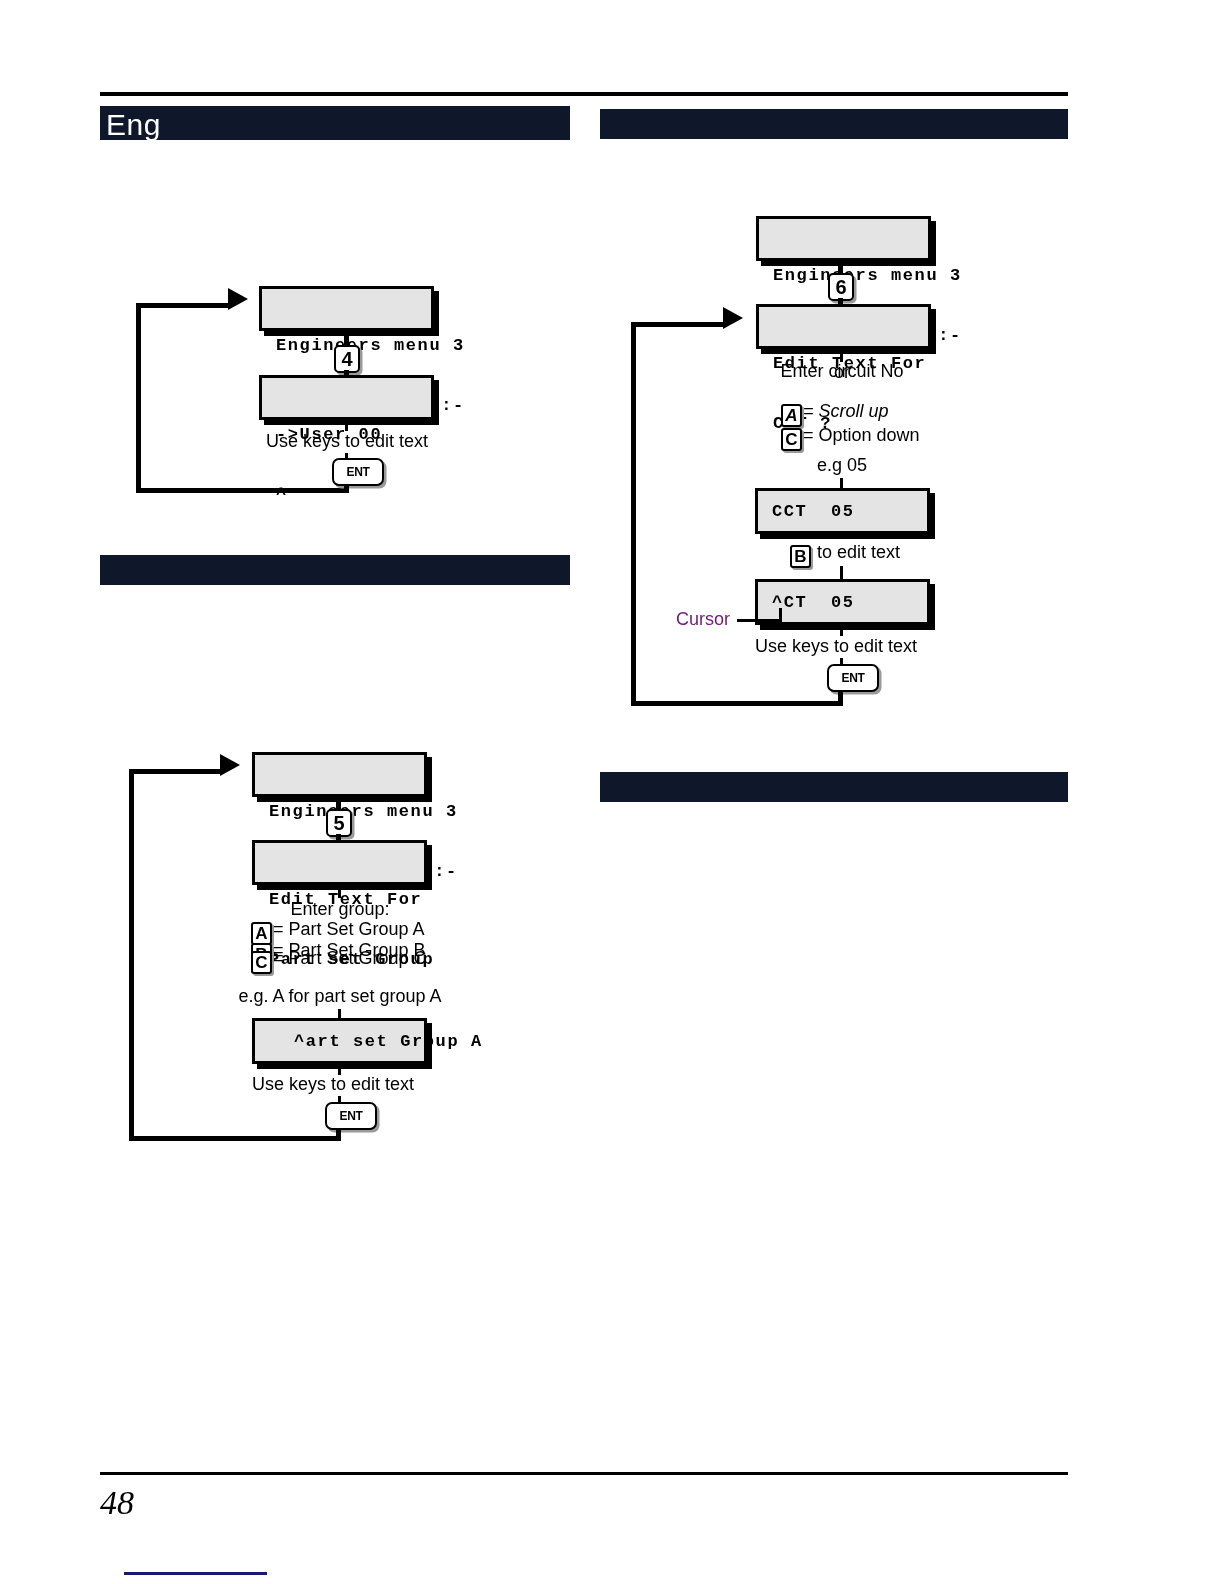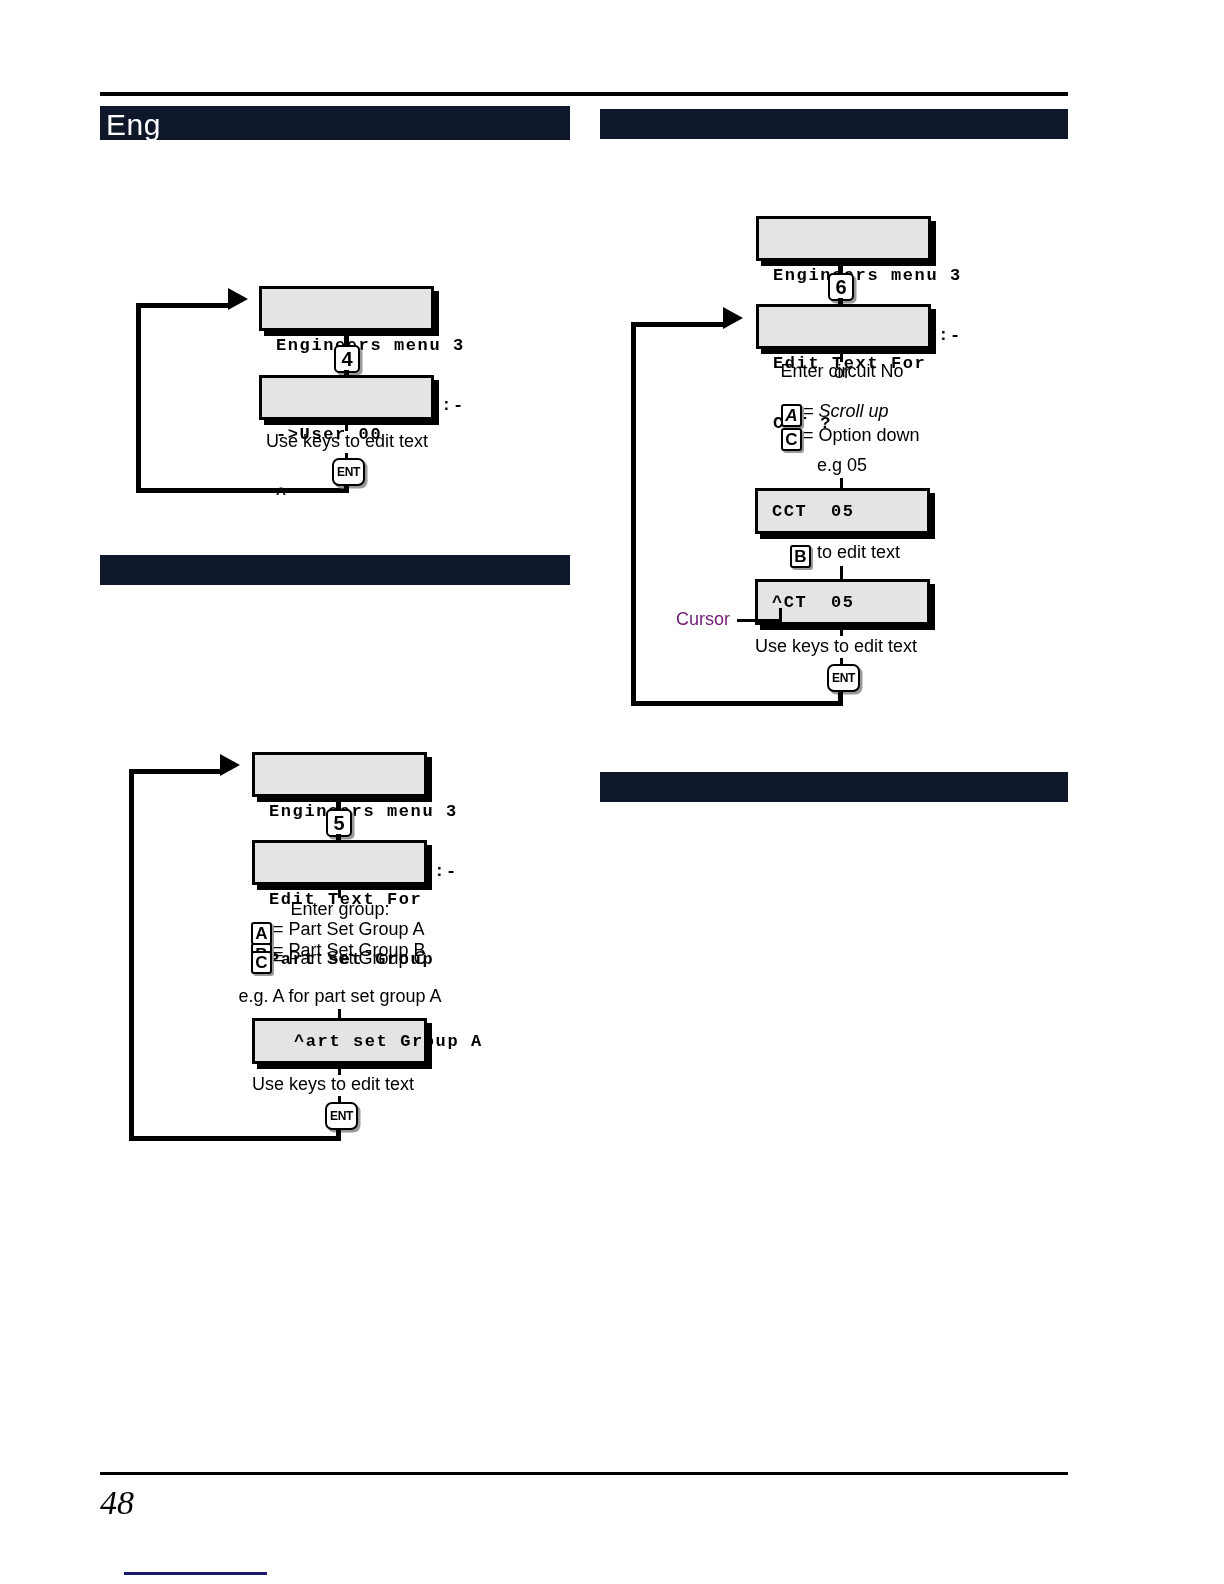--- a/index.html
+++ b/index.html
@@ -123,21 +123,21 @@
     box-sizing: border-box;
     display: flex;
     align-items: center;
     justify-content: center;
     font-family: "Liberation Sans", sans-serif;
     font-weight: bold;
     color: #000;
   }
   .keycap.num { width: 26px; height: 28px; font-size: 20px; }
   .keycap.ent {
-    width: 33px; height: 28px; font-size: 12px;
+    width: 52px; height: 28px; font-size: 12px;
     border-radius: 7px; letter-spacing: -0.3px;
   }
   
   .keycap-inline {
     display: inline-flex;
     align-items: center;
     justify-content: center;
     width: 21px;
     height: 23px;
     background: #fff;

